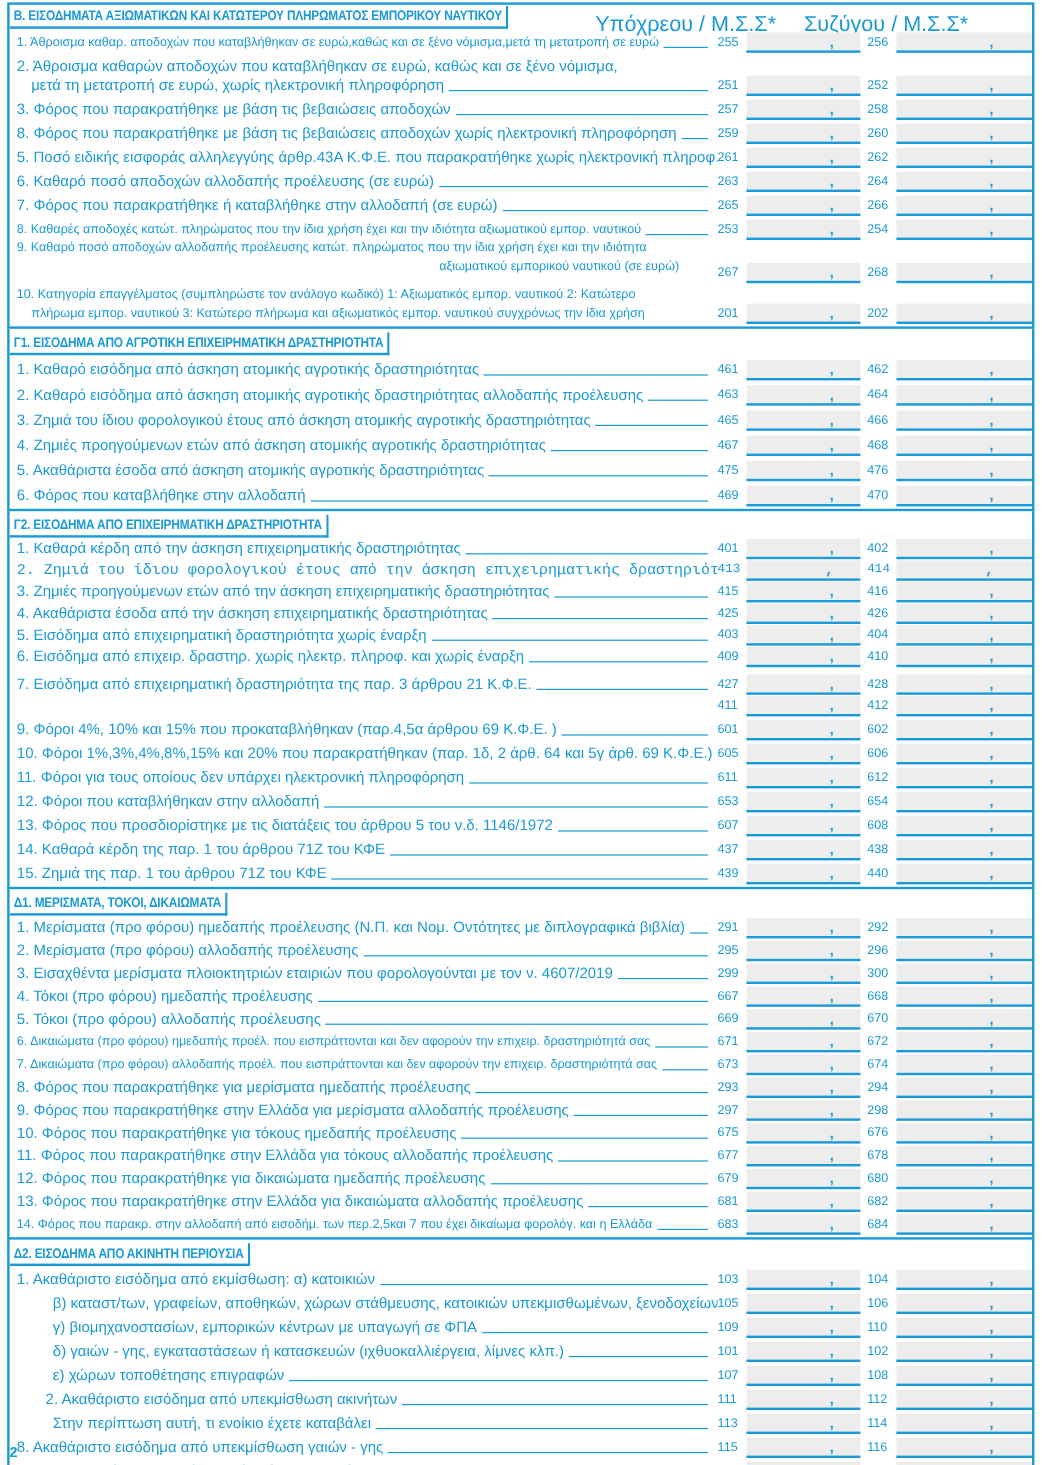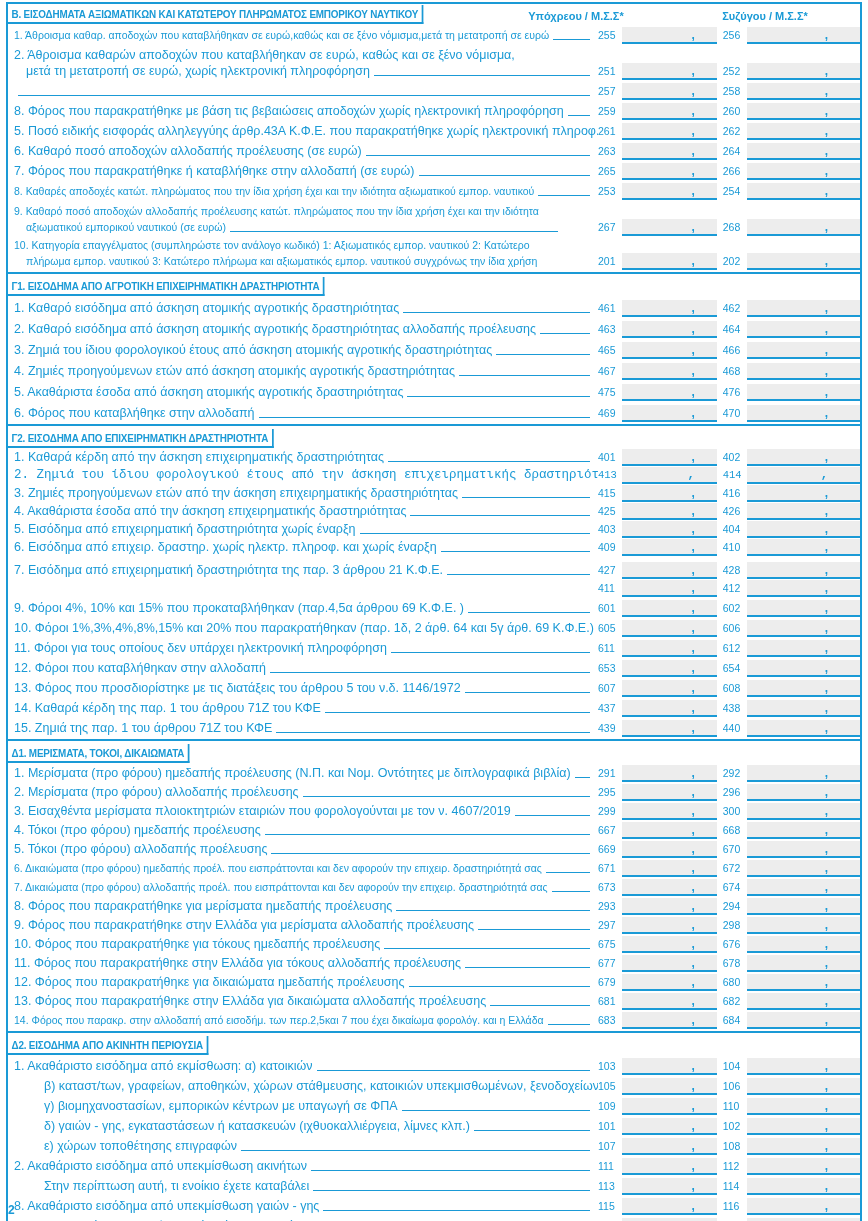--- a/index.html
+++ b/index.html
@@ -6,21 +6,21 @@
   html, body { width: 868px; height: 1221px; background: #ffffff; overflow: hidden; }
   body { font-family: "Liberation Sans", sans-serif; color: #1a9ad6; position: relative; }
   .page { position: absolute; left: 6px; top: 2px; width: 858px; }
   .section { position: relative; border: 2px solid #1a9ad6; border-top: none; width: 856px; }
   .section.first { border-top: 2px solid #1a9ad6; }
   .sec-head { display: flex; align-items: flex-end; height: 20px; position: relative; }
   .sec-title { display: inline-block; border: 2px solid #1a9ad6; border-left: none; border-top: none;
     font-family: "Liberation Sans", sans-serif; font-weight: bold; font-size: 11.5px; color: #1a9ad6;
     padding: 2px 4px 1px 4px; letter-spacing: -0.2px; white-space: nowrap; transform: scaleX(0.86); transform-origin: left center; height: 19px; line-height: 15px; }
   .col-heads { position: absolute; right: 0; top: 6px; display: flex; }
-  .col-head { font-size: 11px; color: #1a9ad6; width: 190px; text-align: center; font-weight: bold; }
+  .col-head { font-size: 18px; color: #1a9ad6; width: 190px; text-align: left; }
   .col-head.h1 { margin-right: 14px; width: 160px; }
   .row { position: relative; display: flex; align-items: flex-end; height: 20px; }
   .label { flex: 1; padding-left: 6px; white-space: nowrap; overflow: hidden; position: relative; display: flex; align-items: flex-end; }
   .label .txt { font-size: 12.5px; line-height: 14px; color: #1a9ad6; white-space: nowrap; padding-bottom: 2px; }
   .label .txt.small { font-size: 10.5px; }
   .label .lead { flex: 1; border-bottom: 1px solid #1a9ad6; margin: 0 8px 4px 4px; min-width: 0; }
   .fields { display: flex; align-items: flex-end; width: 262px; flex: none; }
   .code { font-size: 10.5px; width: 26px; text-align: left; color: #1a9ad6; padding-bottom: 3px; }
   .box { position: relative; height: 17px; background: #ededed; border-bottom: 2px solid #1a9ad6; }
   .box.b1 { width: 102px; margin-right: 6px; }
@@ -75,20 +75,21 @@
             <span class="comma">,</span>
           </div>
           <span class="code">252</span>
           <div class="box b2">
             <span class="comma">,</span>
           </div>
         </div>
       </div>
       <div class="row" style="height: 20px;">
         <div class="label">
+          <span class="txt">3. Φόρος που παρακρατήθηκε με βάση τις βεβαιώσεις αποδοχών</span>
           <span class="lead"></span>
         </div>
         <div class="fields">
           <span class="code">257</span>
           <div class="box b1">
             <span class="comma">,</span>
           </div>
           <span class="code">258</span>
           <div class="box b2">
             <span class="comma">,</span>
@@ -172,21 +173,21 @@
           <span class="code">254</span>
           <div class="box b2">
             <span class="comma">,</span>
           </div>
         </div>
       </div>
       <div class="row" style="height: 36px; gap: 32px;">
         <div class="label">
           <div style="display: flex; flex-direction: column; flex: 1 1 0%; min-width: 0px;">
             <span class="txt small">9. Καθαρό ποσό αποδοχών αλλοδαπής προέλευσης κατώτ. πληρώματος που την ίδια χρήση έχει και την ιδιότητα</span>
-            <div style="display: flex; align-items: flex-end; padding-left: 12px;">
+            <div style="display: flex; align-items: flex-end; padding-left: 12px; flex-direction: column;">
               <span class="txt small">αξιωματικού εμπορικού ναυτικού (σε ευρώ)</span>
               <span class="lead"></span>
             </div>
           </div>
         </div>
         <div class="fields">
           <span class="code">267</span>
           <div class="box b1">
             <span class="comma">,</span>
           </div>
@@ -873,21 +874,21 @@
           <span class="code">107</span>
           <div class="box b1">
             <span class="comma">,</span>
           </div>
           <span class="code">108</span>
           <div class="box b2">
             <span class="comma">,</span>
           </div>
         </div>
       </div>
-      <div class="row" style="height: 20px;">
+      <div class="row" style="height: 20px; padding-left: 24px;">
         <div class="label">
           <span class="txt">2. Ακαθάριστο εισόδημα από υπεκμίσθωση ακινήτων</span>
           <span class="lead"></span>
         </div>
         <div class="fields">
           <span class="code">111</span>
           <div class="box b1">
             <span class="comma">,</span>
           </div>
           <span class="code">112</span>

